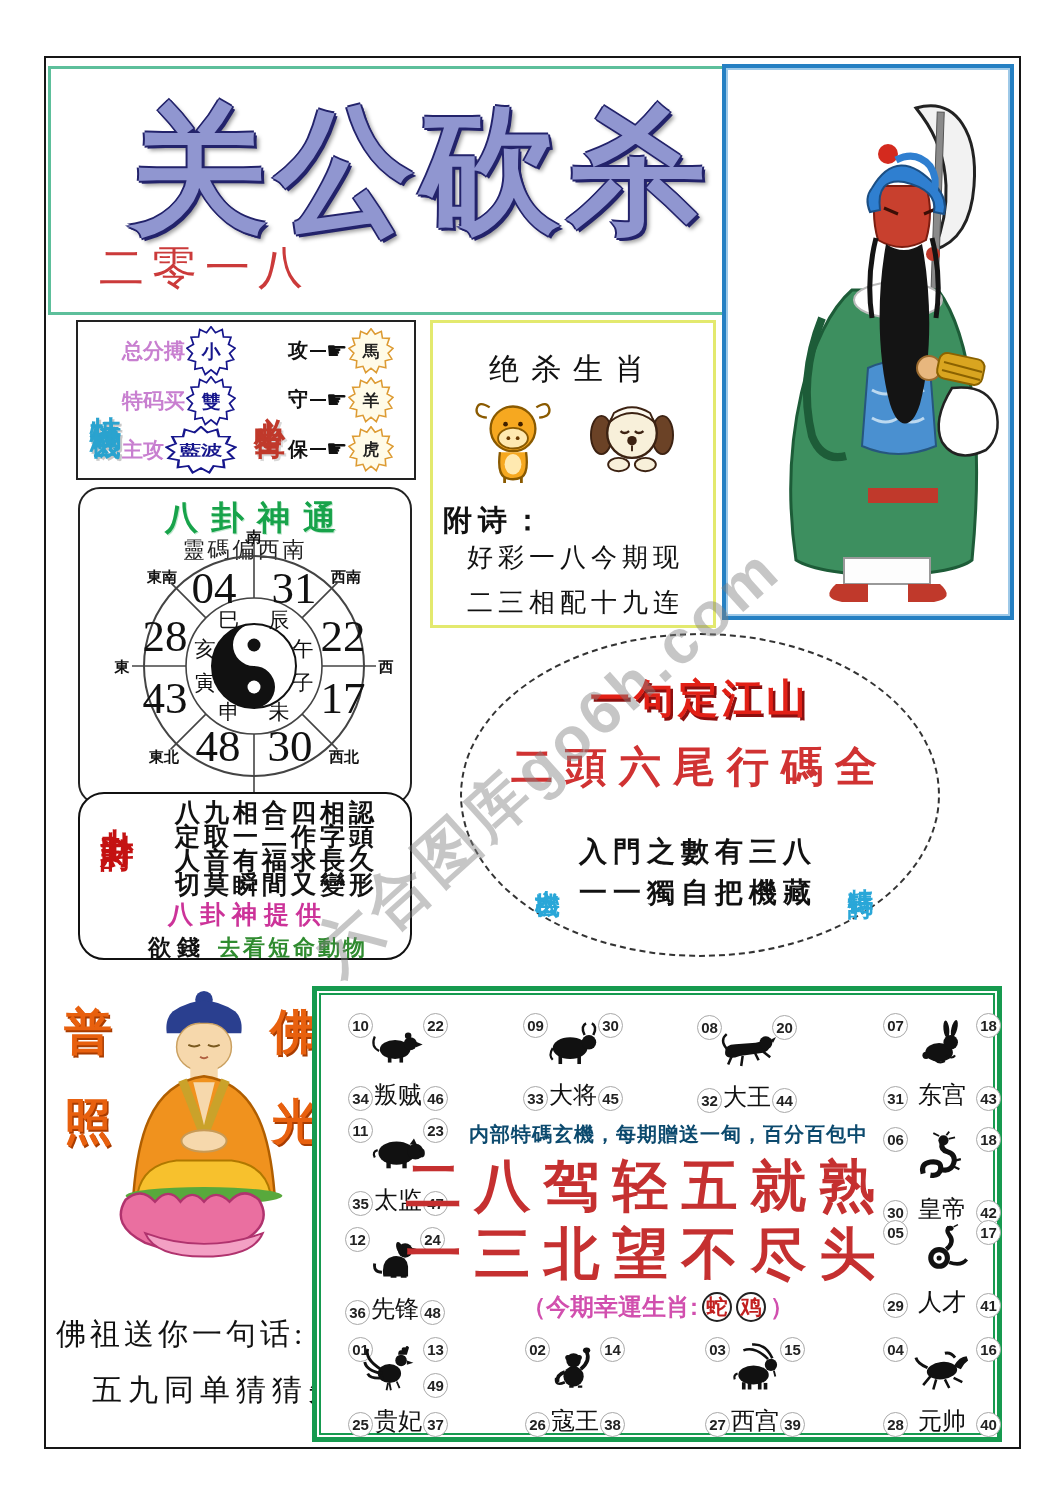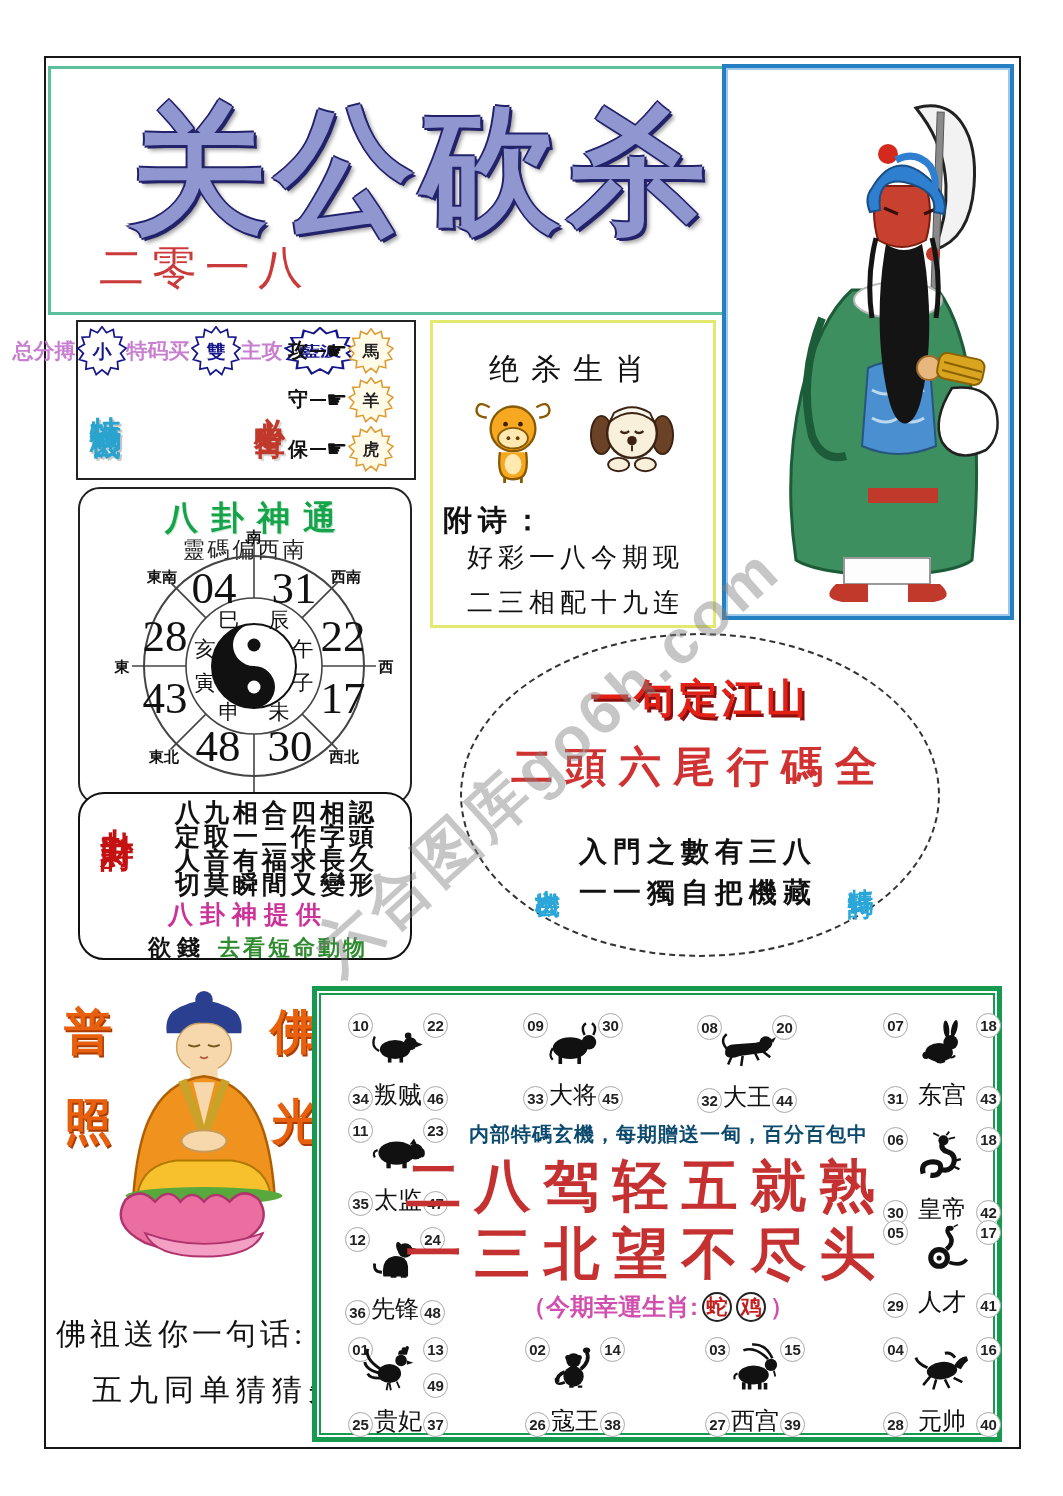--- a/index.html
+++ b/index.html
@@ -25,21 +25,21 @@
   .guan-box { position:absolute; left:722px; top:64px; width:292px; height:556px;
               border:4px solid #2580c3; background:#fff; box-shadow:inset 0 0 0 2px #9ec9e8; }
 
   
   .tema-box { position:absolute; left:76px; top:320px; width:340px; height:160px;
               border:2.5px solid #222; background:#fff; display:flex; align-items:stretch; padding:4px 2px; }
   .v-head { writing-mode:vertical-rl; text-orientation:upright; text-align:center;
             font-size:31px; font-weight:bold; line-height:1.08; letter-spacing:4px; }
   .v-head.cyan { color:#2aa3cf; text-shadow:2px 2px 0 #c8c8c8; width:42px; }
   .v-head.red  { color:#c0392b; text-shadow:2px 2px 0 #d8d8d8; width:40px; }
-  .tema-rows { width:124px; display:flex; flex-direction:row; justify-content:center; }
+  .tema-rows { width:124px; display:flex; flex-direction:column; justify-content:flex-start; }
   .tema-row { display:flex; align-items:center; gap:1px; height:50px; }
   .tema-row .lbl { font-size:21px; font-weight:bold; color:#c87fd0; white-space:nowrap; }
   .must-rows { flex:1; display:flex; flex-direction:column; justify-content:space-between; padding-left:2px; }
   .must-row { display:flex; align-items:center; height:50px; }
   .must-row .lbl { font-size:20px; font-weight:bold; color:#111; }
   .connector { width:16px; border-top:2.5px solid #111; margin-left:2px; }
   .hand { font-size:24px; color:#111; line-height:1; }
   svg.burst text { font-weight:bold; text-anchor:middle; dominant-baseline:central; }
   svg.burst.navy polygon { fill:#fff; stroke:#16168c; stroke-width:2.2; }
   svg.burst.navy text { fill:#16168c; font-size:24px; }

